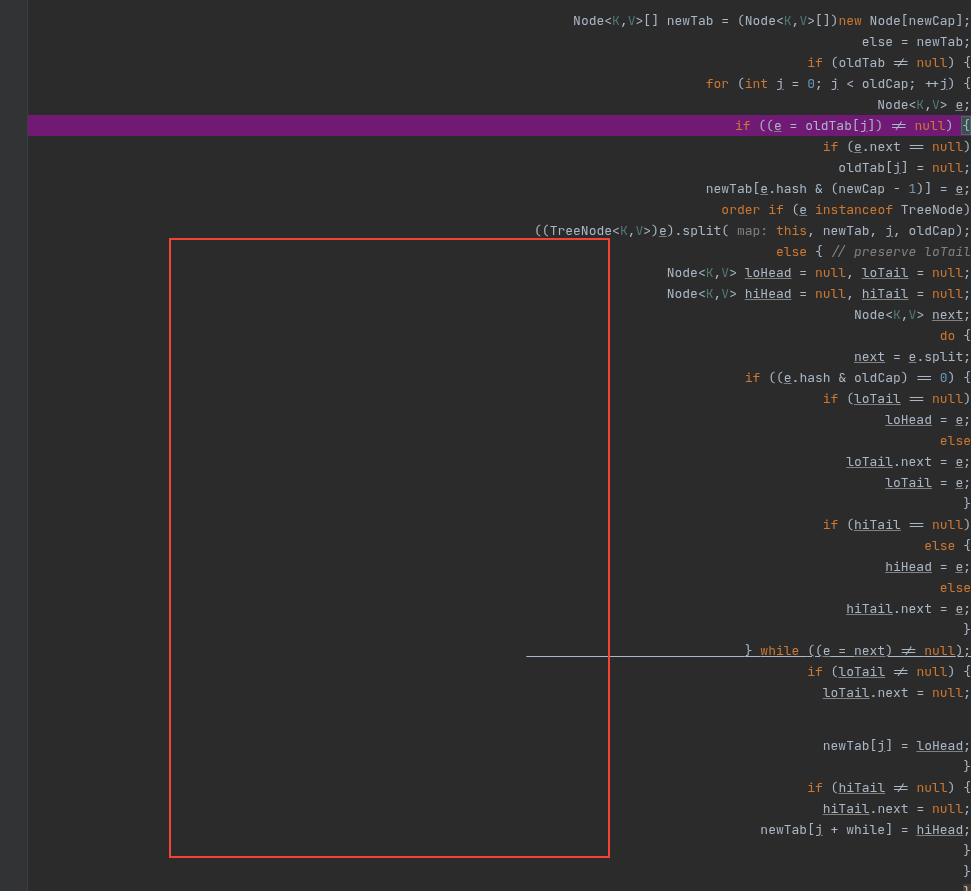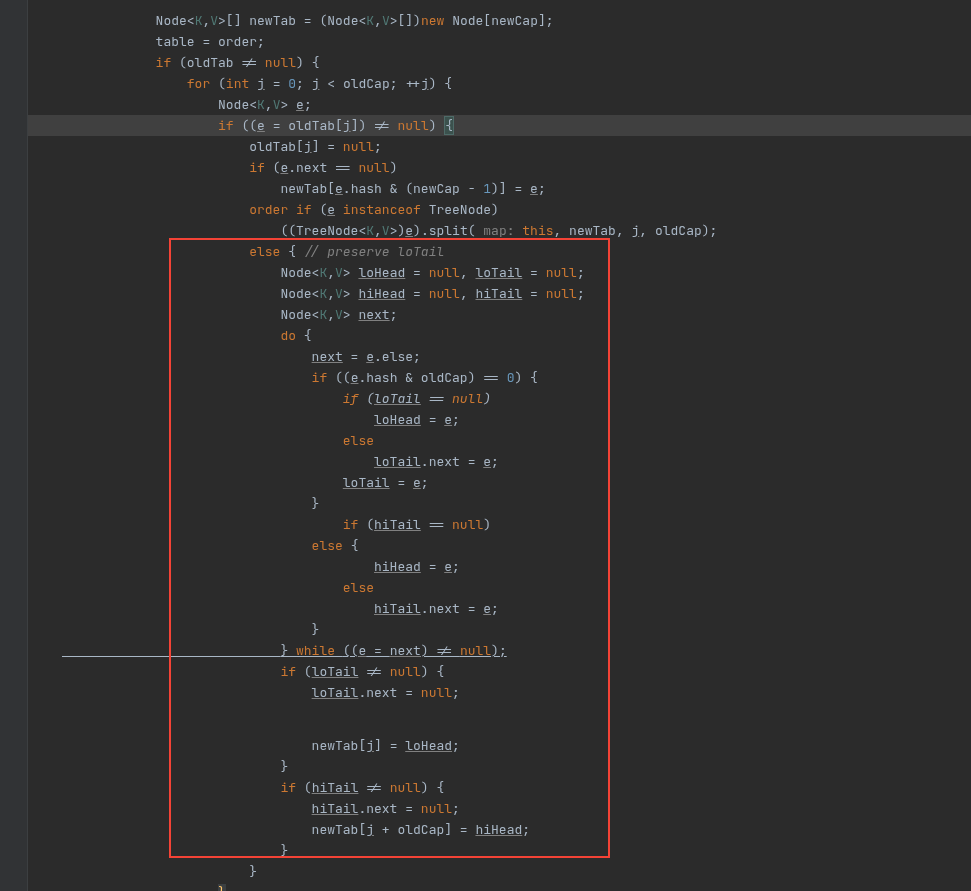--- a/index.html
+++ b/index.html
@@ -27,23 +27,24 @@
     position: absolute;
     left: 28px;
     top: 0;
     right: 0;
     padding: 10px 0 10px 0;
   }
   .line {
     white-space: pre;
     padding-left: 12px;
     height: 21px;
+    text-align: right;
   }
   .hl-line {
-    background: #404040;
+    background: #701a75;
   }
   .kw { color: #cc7832; }
   .ty { color: #a9b7c6; }
   .gp { color: #507874; }
   .num { color: #6897bb; }
   .op { color: #a9b7c6; }
   .ul { text-decoration: underline; text-decoration-color: #808080; }
   .cmt { color: #808080; font-style: italic; }
   .lbl { color: #808080; }
   .brace-match { background: #3b514d; border: 1px solid #4e6b68; }
@@ -58,55 +59,55 @@
     pointer-events: none;
   }
 </style>
 </head>
 <body>
 
 <div class="gutter"></div>
 
 <div class="code-area" id="code-area">
     <div class="line" style="padding-left: 34px;"><span>            </span><span class="ty">Node</span><span class="op">&lt;</span><span class="gp">K</span><span class="op">,</span><span class="gp">V</span><span class="ty">&gt;[] newTab = (Node</span><span class="op">&lt;</span><span class="gp">K</span><span class="op">,</span><span class="gp">V</span><span class="ty">&gt;[])</span><span class="kw">new </span><span class="ty">Node[newCap];</span></div>
-    <div class="line" style="padding-left: 34px;"><span>            </span><span class="ty">table = order;</span></div>
+    <div class="line" style="padding-left: 34px;"><span>            </span><span class="ty">else = newTab;</span></div>
     <div class="line" style="padding-left: 34px;"><span>            </span><span class="kw">if </span><span class="ty">(oldTab != </span><span class="kw">null</span><span class="ty">) {</span></div>
     <div class="line" style="padding-left: 34px;"><span>                </span><span class="kw">for </span><span class="ty">(</span><span class="kw">int </span><span class="ul">j</span><span class="ty"> = </span><span class="num">0</span><span class="ty">; </span><span class="ul">j</span><span class="ty"> &lt; oldCap; ++</span><span class="ul">j</span><span class="ty">) {</span></div>
     <div class="line" style="padding-left: 34px;"><span>                    </span><span class="ty">Node</span><span class="op">&lt;</span><span class="gp">K</span><span class="op">,</span><span class="gp">V</span><span class="ty">&gt; </span><span class="ul">e</span><span class="ty">;</span></div>
     <div class="line hl-line" style="padding-left: 34px;"><span>                    </span><span class="kw">if </span><span class="ty">((</span><span class="ul">e</span><span class="ty"> = oldTab[</span><span class="ul">j</span><span class="ty">]) != </span><span class="kw">null</span><span class="ty">) </span><span class="brace-match">{</span></div>
+    <div class="line" style="padding-left: 34px;"><span>                        </span><span class="kw">if </span><span class="ty">(</span><span class="ul">e</span><span class="ty">.next == </span><span class="kw">null</span><span class="ty">)</span></div>
     <div class="line" style="padding-left: 34px;"><span>                        </span><span class="ty">oldTab[</span><span class="ul">j</span><span class="ty">] = </span><span class="kw">null</span><span class="ty">;</span></div>
-    <div class="line" style="padding-left: 34px;"><span>                        </span><span class="kw">if </span><span class="ty">(</span><span class="ul">e</span><span class="ty">.next == </span><span class="kw">null</span><span class="ty">)</span></div>
     <div class="line" style="padding-left: 34px;"><span>                            </span><span class="ty">newTab[</span><span class="ul">e</span><span class="ty">.hash &amp; (newCap - </span><span class="num">1</span><span class="ty">)] = </span><span class="ul">e</span><span class="ty">;</span></div>
     <div class="line" style="padding-left: 34px;"><span>                        </span><span class="kw">order if </span><span class="ty">(</span><span class="ul">e</span><span class="ty"> </span><span class="kw">instanceof </span><span class="ty">TreeNode)</span></div>
     <div class="line" style="padding-left: 34px;"><span>                            </span><span class="ty">((TreeNode</span><span class="op">&lt;</span><span class="gp">K</span><span class="op">,</span><span class="gp">V</span><span class="ty">&gt;)</span><span class="ul">e</span><span class="ty">).split(</span><span class="lbl"> map: </span><span class="kw">this</span><span class="ty">, newTab, </span><span class="ul">j</span><span class="ty">, oldCap);</span></div>
     <div class="line" style="padding-left: 34px;"><span>                        </span><span class="kw">else </span><span class="ty">{ </span><span class="cmt">// preserve loTail</span></div>
     <div class="line" style="padding-left: 34px;"><span>                            </span><span class="ty">Node</span><span class="op">&lt;</span><span class="gp">K</span><span class="op">,</span><span class="gp">V</span><span class="ty">&gt; </span><span class="ul">loHead</span><span class="ty"> = </span><span class="kw">null</span><span class="ty">, </span><span class="ul">loTail</span><span class="ty"> = </span><span class="kw">null</span><span class="ty">;</span></div>
     <div class="line" style="padding-left: 34px;"><span>                            </span><span class="ty">Node</span><span class="op">&lt;</span><span class="gp">K</span><span class="op">,</span><span class="gp">V</span><span class="ty">&gt; </span><span class="ul">hiHead</span><span class="ty"> = </span><span class="kw">null</span><span class="ty">, </span><span class="ul">hiTail</span><span class="ty"> = </span><span class="kw">null</span><span class="ty">;</span></div>
     <div class="line" style="padding-left: 34px;"><span>                            </span><span class="ty">Node</span><span class="op">&lt;</span><span class="gp">K</span><span class="op">,</span><span class="gp">V</span><span class="ty">&gt; </span><span class="ul">next</span><span class="ty">;</span></div>
     <div class="line" style="padding-left: 34px;"><span>                            </span><span class="kw">do </span><span class="ty">{</span></div>
-    <div class="line" style="padding-left: 34px;"><span>                                </span><span class="ul">next</span><span class="ty"> = </span><span class="ul">e</span><span class="ty">.else;</span></div>
+    <div class="line" style="padding-left: 34px;"><span>                                </span><span class="ul">next</span><span class="ty"> = </span><span class="ul">e</span><span class="ty">.split;</span></div>
     <div class="line" style="padding-left: 34px;"><span>                                </span><span class="kw">if </span><span class="ty">((</span><span class="ul">e</span><span class="ty">.hash &amp; oldCap) == </span><span class="num">0</span><span class="ty">) {</span></div>
-    <div class="line" style="padding-left: 34px; font-style: italic;"><span>                                    </span><span class="kw">if </span><span class="ty">(</span><span class="ul">loTail</span><span class="ty"> == </span><span class="kw">null</span><span class="ty">)</span></div>
+    <div class="line" style="padding-left: 34px;"><span>                                    </span><span class="kw">if </span><span class="ty">(</span><span class="ul">loTail</span><span class="ty"> == </span><span class="kw">null</span><span class="ty">)</span></div>
     <div class="line" style="padding-left: 34px;"><span>                                        </span><span class="ul">loHead</span><span class="ty"> = </span><span class="ul">e</span><span class="ty">;</span></div>
     <div class="line" style="padding-left: 34px;"><span>                                    </span><span class="kw">else</span></div>
     <div class="line" style="padding-left: 34px;"><span>                                        </span><span class="ul">loTail</span><span class="ty">.next = </span><span class="ul">e</span><span class="ty">;</span></div>
     <div class="line" style="padding-left: 34px;"><span>                                    </span><span class="ul">loTail</span><span class="ty"> = </span><span class="ul">e</span><span class="ty">;</span></div>
     <div class="line" style="padding-left: 34px;"><span>                                </span><span class="ty">}</span></div>
     <div class="line" style="padding-left: 34px;"><span>                                    </span><span class="kw">if </span><span class="ty">(</span><span class="ul">hiTail</span><span class="ty"> == </span><span class="kw">null</span><span class="ty">)</span></div>
     <div class="line" style="padding-left: 34px;"><span>                                </span><span class="kw">else </span><span class="ty">{</span></div>
     <div class="line" style="padding-left: 34px;"><span>                                        </span><span class="ul">hiHead</span><span class="ty"> = </span><span class="ul">e</span><span class="ty">;</span></div>
     <div class="line" style="padding-left: 34px;"><span>                                    </span><span class="kw">else</span></div>
     <div class="line" style="padding-left: 34px;"><span>                                        </span><span class="ul">hiTail</span><span class="ty">.next = </span><span class="ul">e</span><span class="ty">;</span></div>
     <div class="line" style="padding-left: 34px;"><span>                                </span><span class="ty">}</span></div>
     <div class="line" style="padding-left: 34px; text-decoration: underline;"><span>                            </span><span class="ty">} </span><span class="kw">while </span><span class="ty">((</span><span class="ul">e</span><span class="ty"> = </span><span class="ul">next</span><span class="ty">) != </span><span class="kw">null</span><span class="ty">);</span></div>
     <div class="line" style="padding-left: 34px;"><span>                            </span><span class="kw">if </span><span class="ty">(</span><span class="ul">loTail</span><span class="ty"> != </span><span class="kw">null</span><span class="ty">) {</span></div>
     <div class="line" style="padding-left: 34px;"><span>                                </span><span class="ul">loTail</span><span class="ty">.next = </span><span class="kw">null</span><span class="ty">;</span></div>
     <div class="line" style="padding-left: 34px; margin-top: 32px;"><span>                                </span><span class="ty">newTab[</span><span class="ul">j</span><span class="ty">] = </span><span class="ul">loHead</span><span class="ty">;</span></div>
     <div class="line" style="padding-left: 34px;"><span>                            </span><span class="ty">}</span></div>
     <div class="line" style="padding-left: 34px;"><span>                            </span><span class="kw">if </span><span class="ty">(</span><span class="ul">hiTail</span><span class="ty"> != </span><span class="kw">null</span><span class="ty">) {</span></div>
     <div class="line" style="padding-left: 34px;"><span>                                </span><span class="ul">hiTail</span><span class="ty">.next = </span><span class="kw">null</span><span class="ty">;</span></div>
-    <div class="line" style="padding-left: 34px;"><span>                                </span><span class="ty">newTab[</span><span class="ul">j</span><span class="ty"> + oldCap] = </span><span class="ul">hiHead</span><span class="ty">;</span></div>
+    <div class="line" style="padding-left: 34px;"><span>                                </span><span class="ty">newTab[</span><span class="ul">j</span><span class="ty"> + while] = </span><span class="ul">hiHead</span><span class="ty">;</span></div>
     <div class="line" style="padding-left: 34px;"><span>                            </span><span class="ty">}</span></div>
     <div class="line" style="padding-left: 34px;"><span>                        </span><span class="ty">}</span></div>
     <div class="line" style="padding-left: 34px;"><span>                    </span><span class="closing-brace-y">}</span></div>
   </div>
 
 <div class="red-box"></div>
 
 </body></html>

